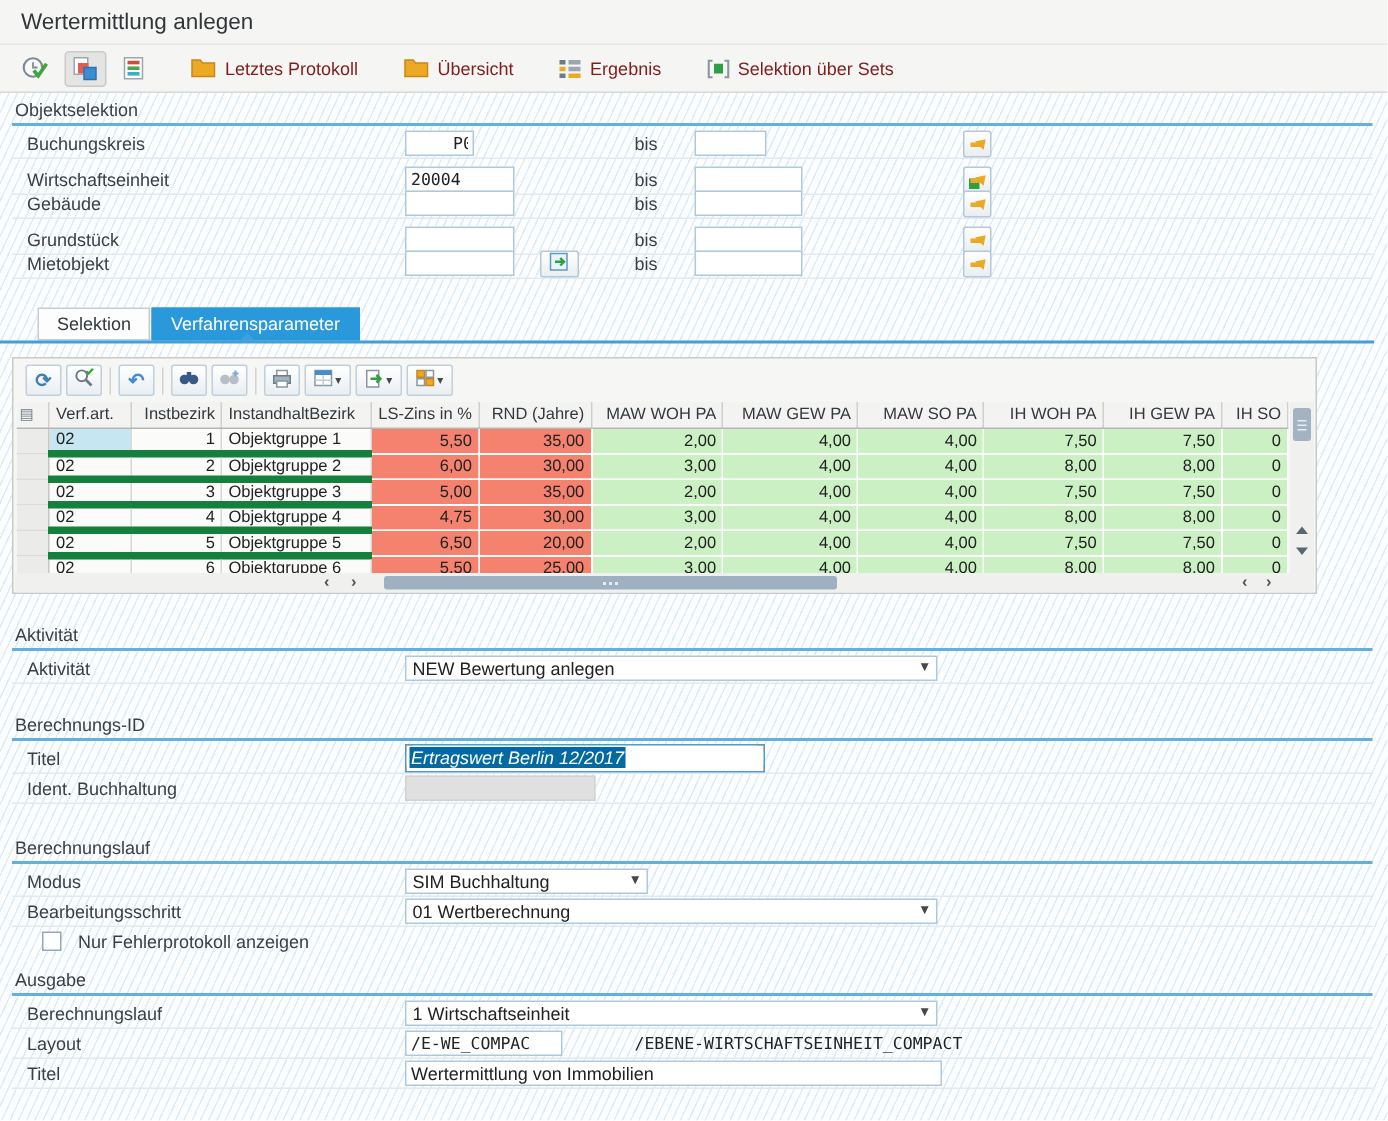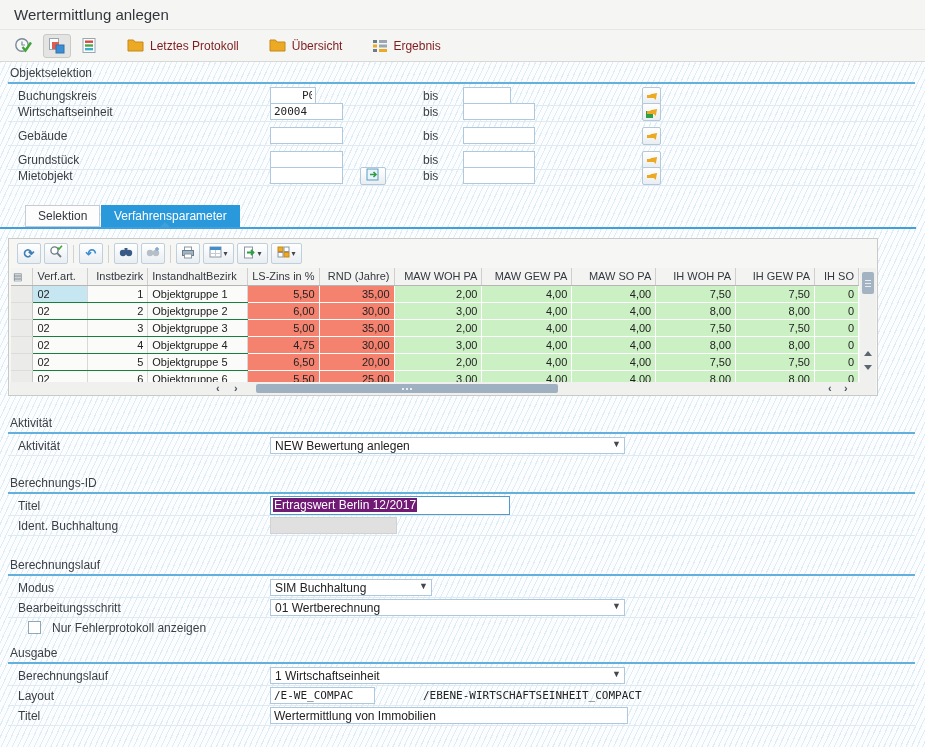--- a/index.html
+++ b/index.html
@@ -65,42 +65,42 @@
   .gbtn .dcaret { font-size:8px; color:#44484c; }
   .gsep { width:1px; height:18px; background:#d2d2d0; margin:0 2px; }
   .gicon { font-size:13px; line-height:13px; font-weight:bold; }
 
   .gtablewrap { position:absolute; top:29px; left:2px; width:848px; height:114px; overflow:hidden; }
   table.grid { border-collapse:collapse; table-layout:fixed; }
   table.grid th, table.grid td { height:17px; font-size:11px; padding:0 4px; overflow:hidden; white-space:nowrap; }
   table.grid th { background:#f3f3f2; border-right:1px solid #cfcfcd; border-bottom:1px solid #b5b5b3; font-weight:normal; color:#33383d; }
   td.selcol { background:#ebebea; border-right:1px solid #c6c6c4; border-bottom:1px solid #dcdcda; }
   th.selcol { background:#f3f3f2; }
-  td.cw { background:#fbfbfa; border-right:1px solid #d8d8d6; border-bottom:1px solid #15803d; color:#222; }
+  td.cw { background:#fbfbfa; border-right:1px solid #d8d8d6; border-bottom:5px solid #15803d; color:#222; }
   td.cred { background:#f4826f; border-right:1px solid rgba(255,255,255,.85); border-bottom:1px solid rgba(255,255,255,.85); color:#222; }
   td.cgrn { background:#cbf0c3; border-right:1px solid rgba(255,255,255,.9); border-bottom:1px solid rgba(255,255,255,.9); color:#222; }
   td.csel { background:#c6e7f2 !important; }
   .al { text-align:left; } .ar { text-align:right; }
 
   .vscroll { position:absolute; top:29px; left:851px; width:16px; height:114px; background:#f0f0ef; }
   .vthumb { position:absolute; top:4px; left:2px; width:12px; height:22px; background:#a3b3c2; border-radius:2px; }
   .vthumb i { position:absolute; left:3px; width:6px; height:1px; background:#e8edf1; }
   .chev { position:absolute; left:4px; width:0; height:0; border-left:4px solid transparent; border-right:4px solid transparent; }
   .chev.up { border-bottom:5px solid #5a6670; }
   .chev.dn { border-top:5px solid #5a6670; }
 
   .hscroll { position:absolute; top:143px; left:1px; width:866px; height:13px; background:#f0f0ef; }
   .harr { position:absolute; top:0; font-size:11px; font-weight:bold; color:#4a545d; line-height:13px; }
   .hthumb { position:absolute; top:2px; left:246px; width:302px; height:9px; background:#9fb1c1; border-radius:2px; }
   .hthumb i { position:absolute; top:4px; width:2px; height:2px; background:#e8edf1; }
 
   
   .focusfld { position:absolute; top:0; height:19px; border:1px solid #4f9ccb; background:#fff; padding:1px 2px;
     font-size:12px; white-space:nowrap; overflow:hidden; }
-  .focusfld .seltx { background:#701a75; color:#fff; padding:0 1px; }
+  .focusfld .seltx { background:#0369a1; color:#fff; padding:0 1px;font-style:italic; }
   .corner { position:absolute; width:6px; height:6px; }
   .corner.tl { left:-2px; top:-2px;  border-left:2px solid #e04a3f; border-top:2px solid #e04a3f; }
   .corner.tr { right:-2px; top:-2px; border-right:2px solid #e04a3f; border-top:2px solid #e04a3f; }
   .corner.bl { left:-2px; bottom:-2px; border-left:2px solid #e04a3f; border-bottom:2px solid #e04a3f; }
   .corner.br { right:-2px; bottom:-2px; border-right:2px solid #e04a3f; border-bottom:2px solid #e04a3f; }
 
   .cb { position:absolute; left:20px; top:3px; width:13px; height:13px; border:1px solid #8fa8bc; background:#fff; }
   .cblabel { position:absolute; left:44px; top:3px; color:#3a3f44; }
 </style>
 </head>
@@ -167,41 +167,51 @@
             <rect x="7" y="1" width="8" height="3" fill="#9aa7b1"></rect>
             <rect x="1" y="5.5" width="4" height="3" fill="#ecaa24"></rect>
             <rect x="7" y="5.5" width="8" height="3" fill="#9aa7b1"></rect>
             <rect x="1" y="10" width="4" height="3" fill="#6e7c87"></rect>
             <rect x="7" y="10" width="8" height="3" fill="#ecaa24"></rect>
           </svg>
         </span>
       <span>Ergebnis</span>
     </span>
     <span class="tspacer"></span>
+    <span class="tbtn">
+      <span>
+          <svg width="16" height="14" viewBox="0 0 16 14">
+            <path d="M4 1.5 H1.5 V12.5 H4" fill="none" stroke="#8a97a1" stroke-width="1.4"></path>
+            <path d="M12 1.5 H14.5 V12.5 H12" fill="none" stroke="#8a97a1" stroke-width="1.4"></path>
+            <rect x="5" y="3.5" width="6" height="6.5" fill="#2f9e44"></rect>
+          </svg>
+        </span>
+      <span>Selektion über Sets</span>
+    </span>
   </div>
 
   <div class="content">
 
     <div class="gtitle" style="top:4px">Objektselektion</div>
     <div class="grule" style="top:20px"></div>
 
     <div class="frow" style="top:24px">
       <span class="flabel">Buchungskreis</span>
       <input class="fld" style="left: 262px; width: 46px; padding-left: 31px;" value="P001">
       <span class="bis">bis</span>
       <input class="fld" style="left: 455px; width: 48px;" value="">
       <span class="sbtn" style="left:634px">
           <span class="arr">
             <span class="shaft"></span>
             <span class="head"></span>
           </span>
         </span>
     </div>
 
-    <div class="frow" style="top:40px">
+    <div class="frow" style="top:48px">
       <span class="flabel">Wirtschaftseinheit</span>
       <input class="fld" style="left: 262px; width: 73px;" value="20004">
       <span class="bis">bis</span>
       <input class="fld" style="left: 455px; width: 72px;" value="">
       <span class="sbtn" style="left:634px">
           <span class="arr act">
             <span class="grn"></span>
             <span class="shaft"></span>
             <span class="head"></span>
           </span>

